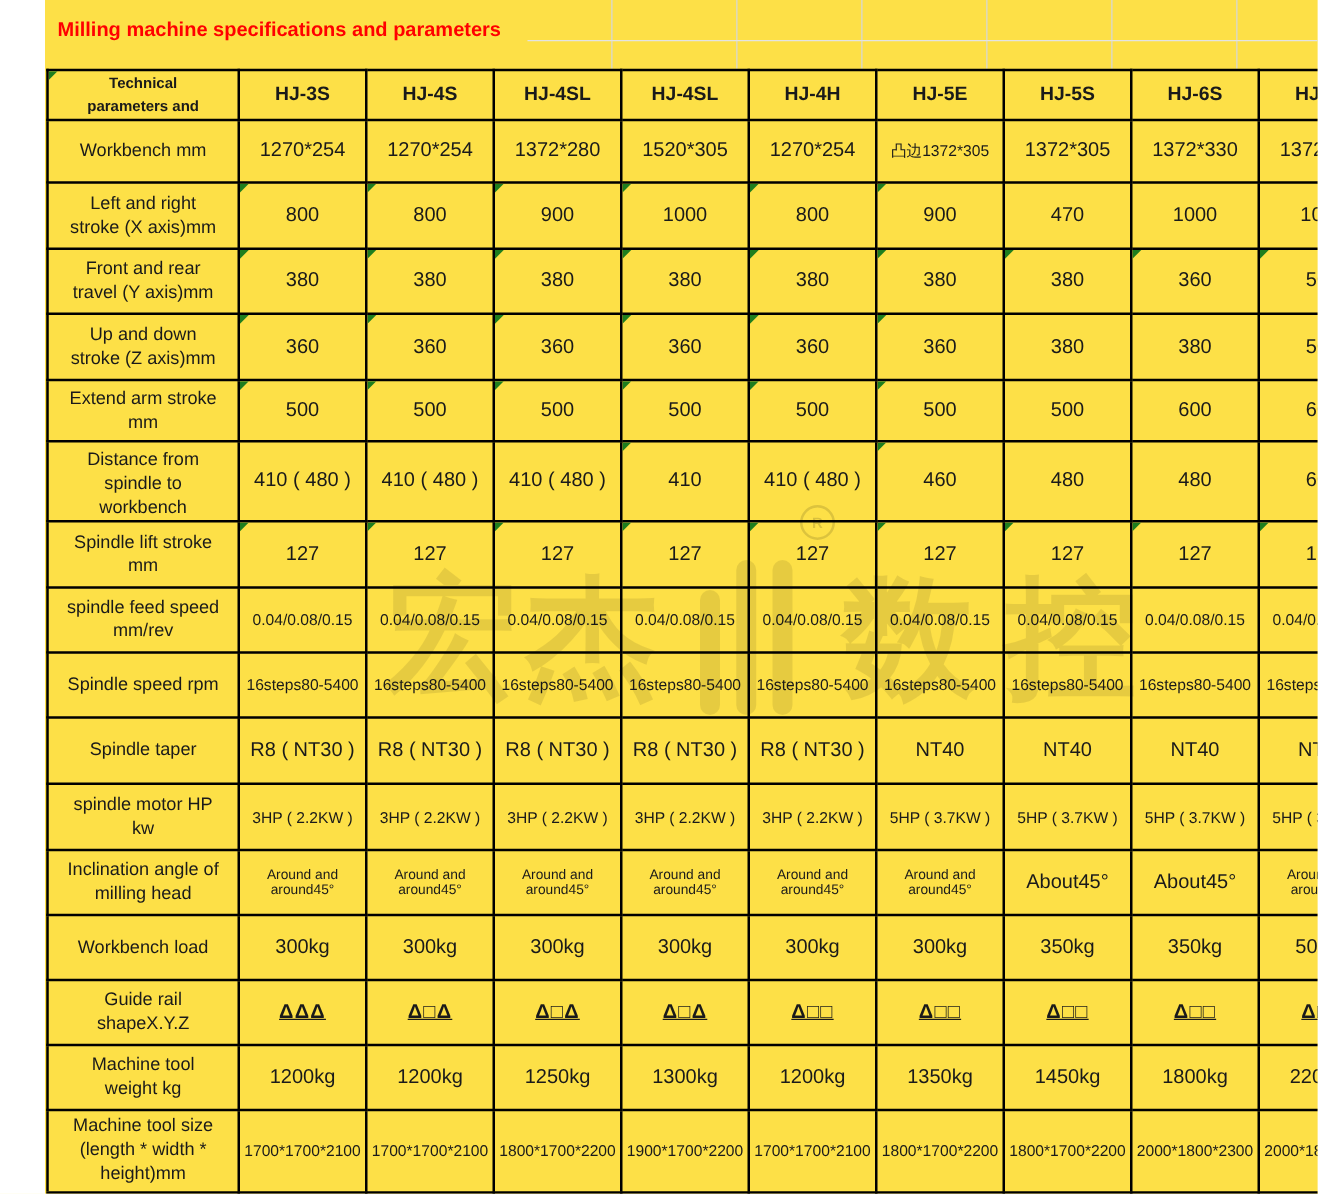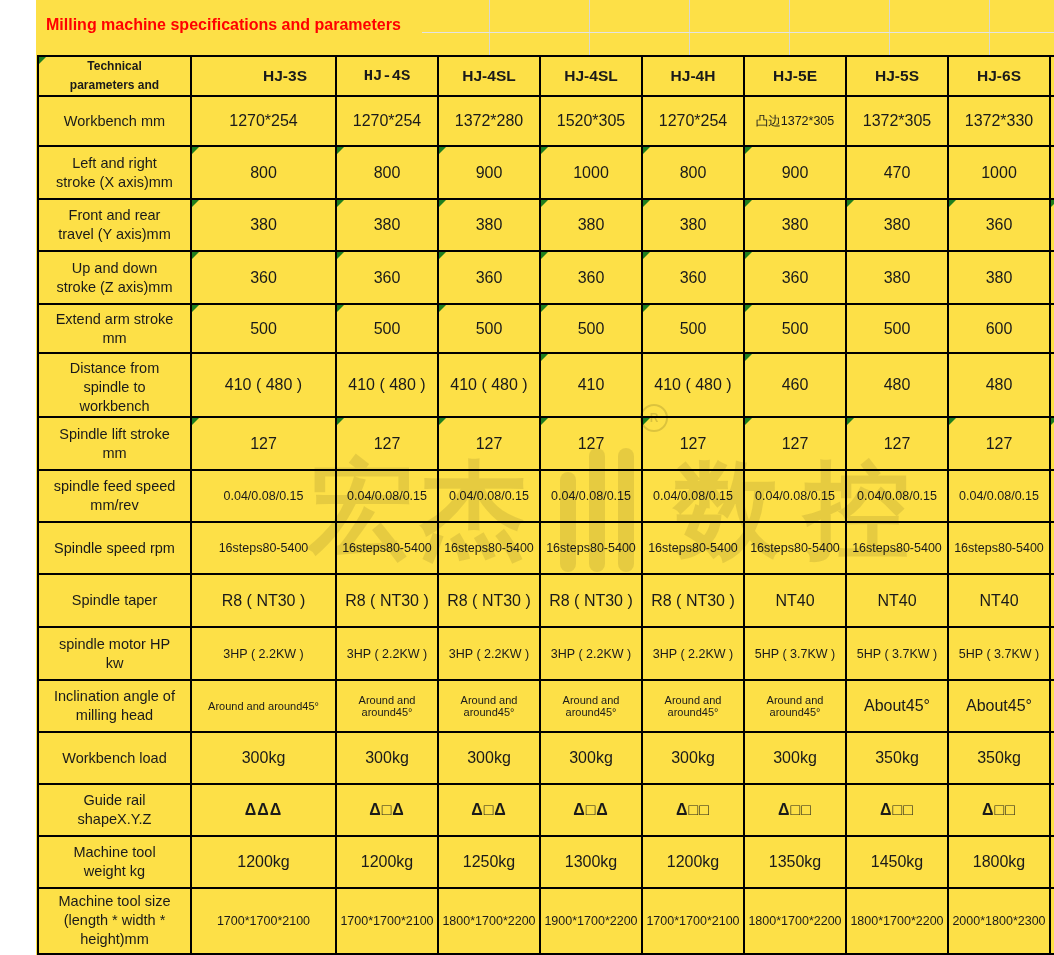--- a/index.html
+++ b/index.html
@@ -14,21 +14,21 @@
   table{position:absolute;left:1px;top:55px;border-collapse:collapse;table-layout:fixed;
         width:1051px;border:2px solid #000;border-bottom:3px solid #000;background:transparent;}
   td,th{border:2px solid #000;padding:0;text-align:center;vertical-align:middle;
         font-size:16px;position:relative;overflow:hidden;background:transparent;}
   th{font-weight:bold;font-size:15.5px;}
   th.corner{font-size:12px;line-height:19px;white-space:pre-line;}
   td.lbl{font-size:14.5px;line-height:19px;white-space:pre-line;}
   td.lbl.clip{vertical-align:top;padding-top:5px;}
   .sm{font-size:12.5px;}
   .xs{font-size:11px;}
-  .sym{font-weight:bold;letter-spacing:1px;}
+  .sym{font-weight:bold;letter-spacing:1px;text-decoration:underline;}
   
   .flag{position:absolute;top:0;left:0;width:0;height:0;
         border-top:7px solid #1e7e1e;border-right:7px solid transparent;}
   
   .watermark{position:absolute;left:272px;top:444px;height:132px;display:flex;align-items:center;
              pointer-events:none;color:rgba(0,0,0,0.09);font-size:106px;font-weight:bold;white-space:nowrap;z-index:5;}
   .watermark .c2{margin-left:6px;}
   .wm-logo{display:inline-flex;margin-left:34px;height:124px;align-items:flex-end;}
   .wm-logo i{display:block;width:16px;height:124px;border-radius:9px;background:rgba(0,0,0,0.09);margin-right:13px;}
   .wm-logo i:nth-child(1){height:100px;}
@@ -52,22 +52,22 @@
       <div class="gv" style="left: 853px;"></div>
       <div class="gv" style="left: 953px;"></div>
       <div class="gh" style="left: 386px; top: 32px; width: 668px;"></div>
     </div>
 
   <table>
     <thead>
         <tr id="header-row">
           <th class="corner" style="width: 151px;">Technical
 parameters and<span class="flag"></span></th>
-          <th style="width: 100px; padding-left: 43px;">HJ-3S</th>
-          <th style="width: 100px; font-family: Liberation Mono, monospace;">HJ-4S</th>
+          <th style="width: 100px;">HJ-3S</th>
+          <th style="width: 100px;">HJ-4S</th>
           <th style="width: 100px;">HJ-4SL</th>
           <th style="width: 100px;">HJ-4SL</th>
           <th style="width: 100px;">HJ-4H</th>
           <th style="width: 100px;">HJ-5E</th>
           <th style="width: 100px;">HJ-5S</th>
           <th style="width: 100px;">HJ-6S</th>
           <th style="width: 100px;">HJ-7S</th>
         </tr>
       </thead>
     <tbody id="table-body">

